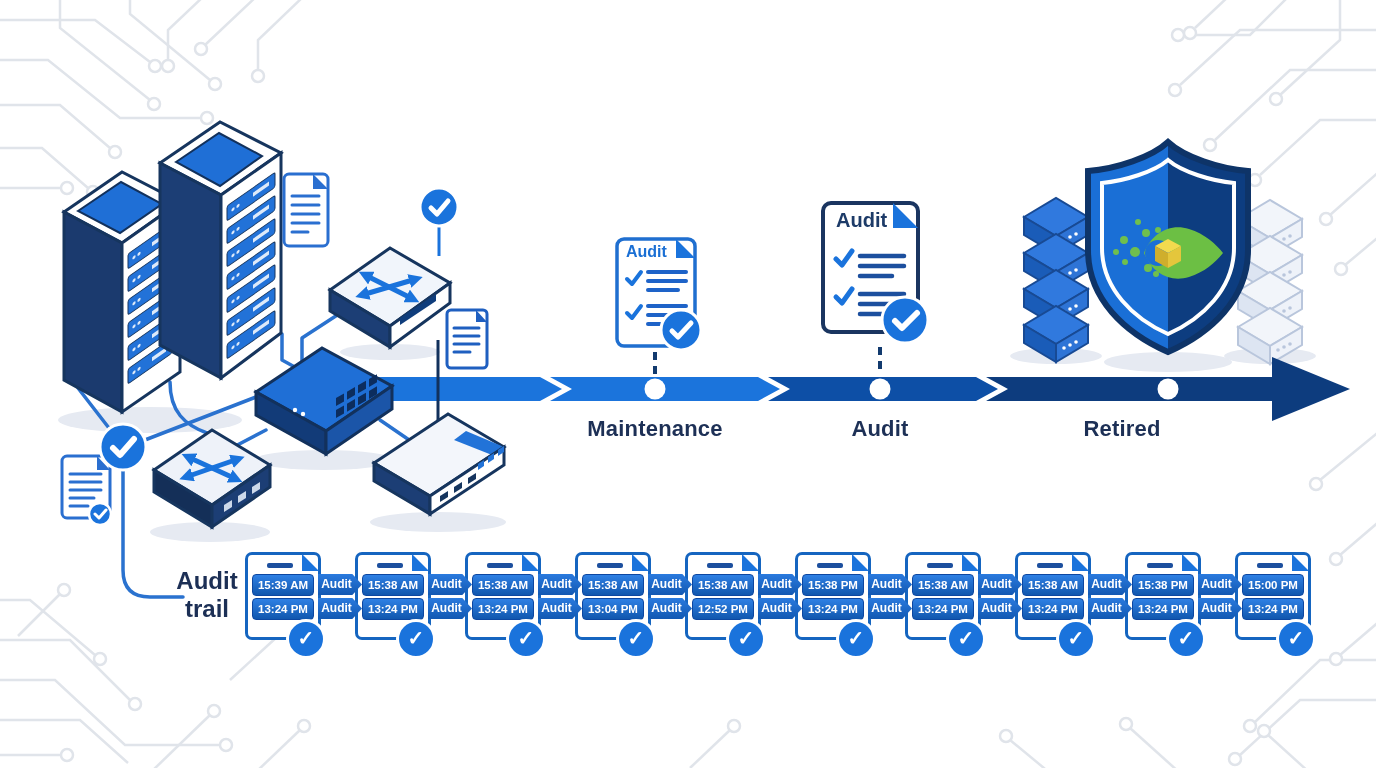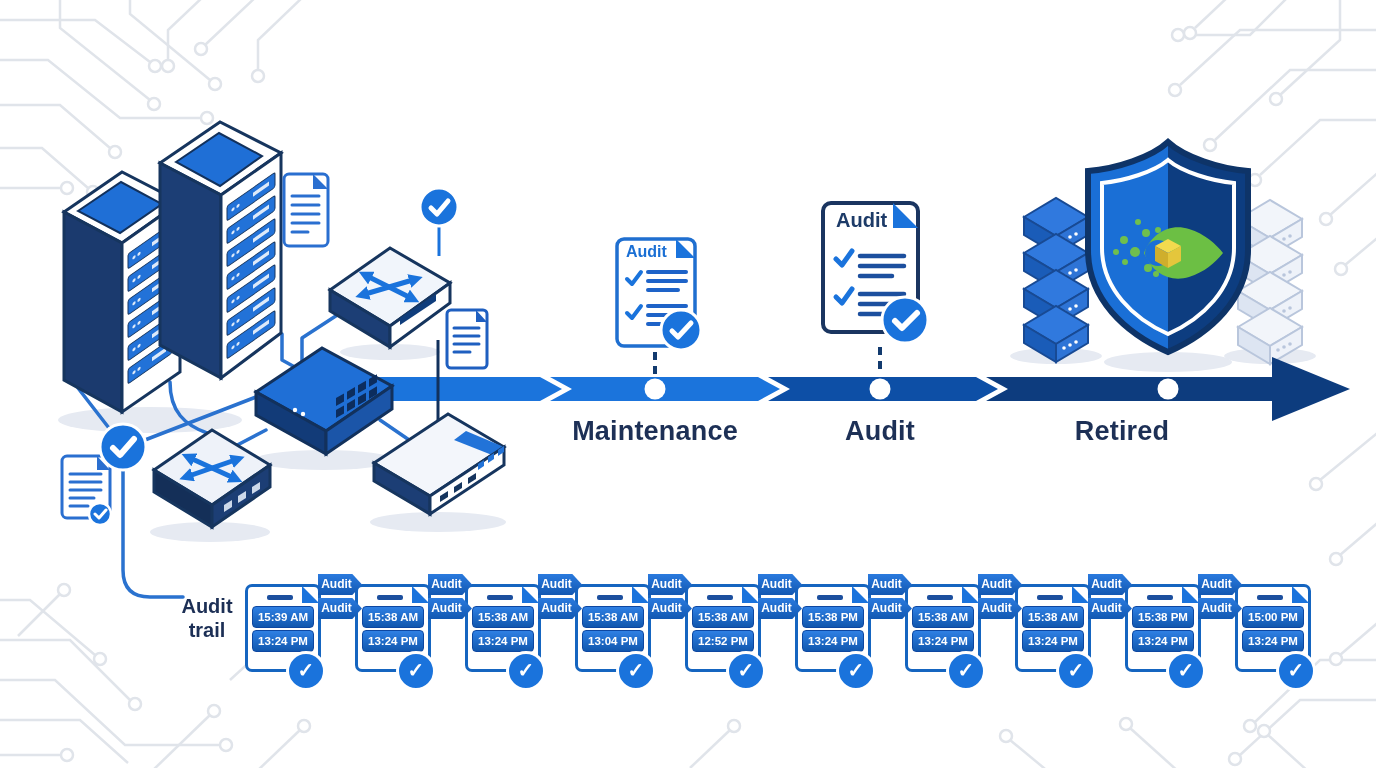--- a/index.html
+++ b/index.html
@@ -3,33 +3,33 @@
 <meta charset="utf-8">
 <style>
   html,body{margin:0;padding:0;background:#fff;}
   .canvas{
     position:relative;width:1376px;height:768px;overflow:hidden;background:#ffffff;
     font-family:"Liberation Sans",sans-serif;
   }
   svg.scene{position:absolute;left:0;top:0;z-index:1;}
   .stage{
     position:absolute;top:416px;z-index:4;text-align:center;
-    font-size:27px;font-weight:700;color:#1d3056;letter-spacing:.2px;
+    font-size:22px;font-weight:700;color:#1d3056;letter-spacing:.2px;
   }
   .doc-title{position:absolute;z-index:4;font-weight:700;}
   .doc-title.small{left:626px;top:243px;font-size:16px;color:#1a6fd4;}
   .doc-title.big{left:836px;top:209px;font-size:20px;color:#1d3b68;}
   .trail-label{
-    position:absolute;left:162px;top:595px;width:90px;z-index:4;text-align:center;
-    font-size:20px;font-weight:700;color:#1c2f55;line-height:1.18;
+    position:absolute;left:162px;top:567px;width:90px;z-index:4;text-align:center;
+    font-size:24px;font-weight:700;color:#1c2f55;line-height:1.18;
   }
   
   .card{
     position:absolute;top:552px;width:76px;height:88px;background:#fff;
-    border:3px solid #1565c0;border-radius:7px;box-sizing:border-box;z-index:5;margin-top:32px;
+    border:3px solid #1565c0;border-radius:7px;box-sizing:border-box;z-index:5;
   }
   .fold{
     position:absolute;right:-1px;top:-1px;width:17px;height:17px;background:#1a73dc;
     clip-path:polygon(0 0,100% 100%,0 100%);
   }
   .dash{
     position:absolute;left:19px;top:8px;width:26px;height:5px;background:#1c4f9e;border-radius:2px;
   }
   .badge{
     position:absolute;left:4px;width:62px;height:22px;border-radius:4px;

